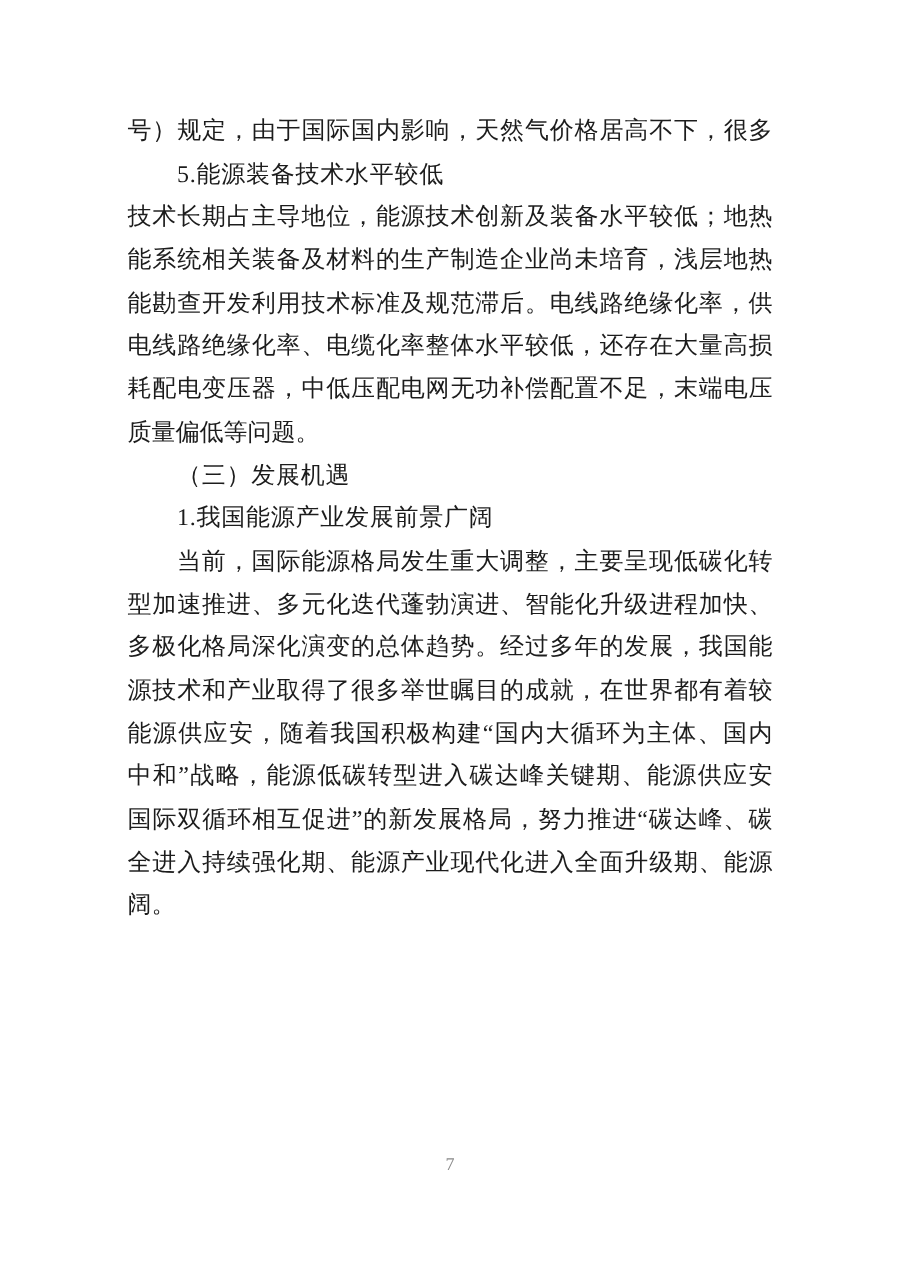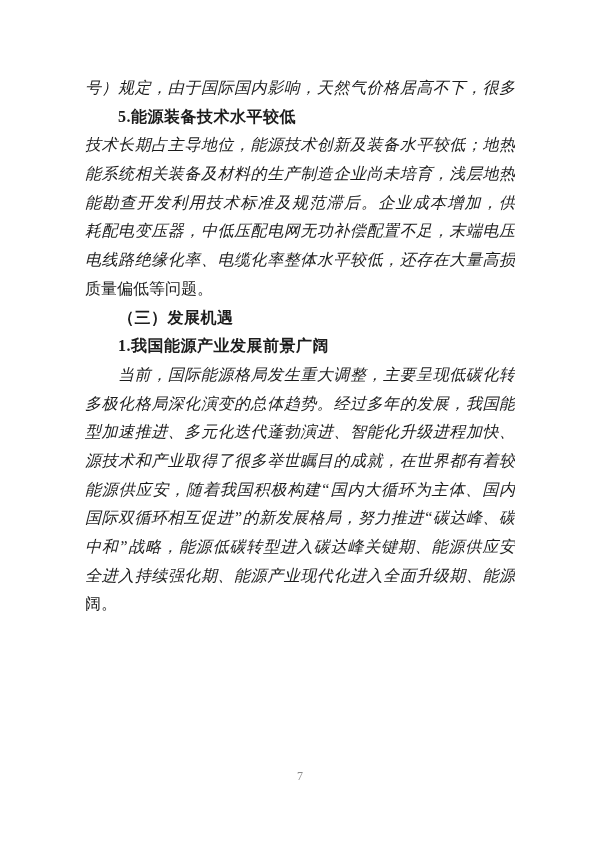--- a/index.html
+++ b/index.html
@@ -25,27 +25,26 @@
     line-height: 28.7px;
   }
   .line {
     height: 28.7px;
     overflow: hidden;
     text-align: justify;
     word-break: break-all;
   }
   .line.full {
     text-align-last: justify;
-    font-style: italic;
   }
   .line.indent2 {
     padding-left: 33px;
   }
   .line.heading {
-    font-weight: bold;
+    font-weight: normal;
     letter-spacing: 0.5px;
   }
   .page-number {
     position: absolute;
     top: 767px;
     left: 0;
     width: 100%;
     text-align: center;
     font-size: 12px;
     line-height: 18px;
@@ -54,30 +53,30 @@
 </style>
 </head>
 <body>
 
 <div class="page">
   <div class="text-block" id="text-block">
       <div class="line full">号）规定，由于国际国内影响，天然气价格居高不下，很多</div>
       <div class="line heading indent2">5.能源装备技术水平较低</div>
       <div class="line full">技术长期占主导地位，能源技术创新及装备水平较低；地热</div>
       <div class="line full">能系统相关装备及材料的生产制造企业尚未培育，浅层地热</div>
-      <div class="line full">能勘查开发利用技术标准及规范滞后。企业成本增加，供</div>
+      <div class="line full">能勘查开发利用技术标准及规范滞后。电线路绝缘化率，供</div>
+      <div class="line full">电线路绝缘化率、电缆化率整体水平较低，还存在大量高损</div>
       <div class="line full">耗配电变压器，中低压配电网无功补偿配置不足，末端电压</div>
-      <div class="line full">电线路绝缘化率、电缆化率整体水平较低，还存在大量高损</div>
       <div class="line">质量偏低等问题。</div>
       <div class="line heading indent2">（三）发展机遇</div>
       <div class="line heading indent2">1.我国能源产业发展前景广阔</div>
       <div class="line indent2 full">当前，国际能源格局发生重大调整，主要呈现低碳化转</div>
+      <div class="line full">型加速推进、多元化迭代蓬勃演进、智能化升级进程加快、</div>
       <div class="line full">多极化格局深化演变的总体趋势。经过多年的发展，我国能</div>
-      <div class="line full">型加速推进、多元化迭代蓬勃演进、智能化升级进程加快、</div>
       <div class="line full">源技术和产业取得了很多举世瞩目的成就，在世界都有着较</div>
       <div class="line full">能源供应安，随着我国积极构建“国内大循环为主体、国内</div>
+      <div class="line full">中和”战略，能源低碳转型进入碳达峰关键期、能源供应安</div>
       <div class="line full">国际双循环相互促进”的新发展格局，努力推进“碳达峰、碳</div>
-      <div class="line full">中和”战略，能源低碳转型进入碳达峰关键期、能源供应安</div>
       <div class="line full">全进入持续强化期、能源产业现代化进入全面升级期、能源</div>
       <div class="line">阔。</div>
     </div>
   <div class="page-number">7</div>
 </div>
 
 </body></html>

